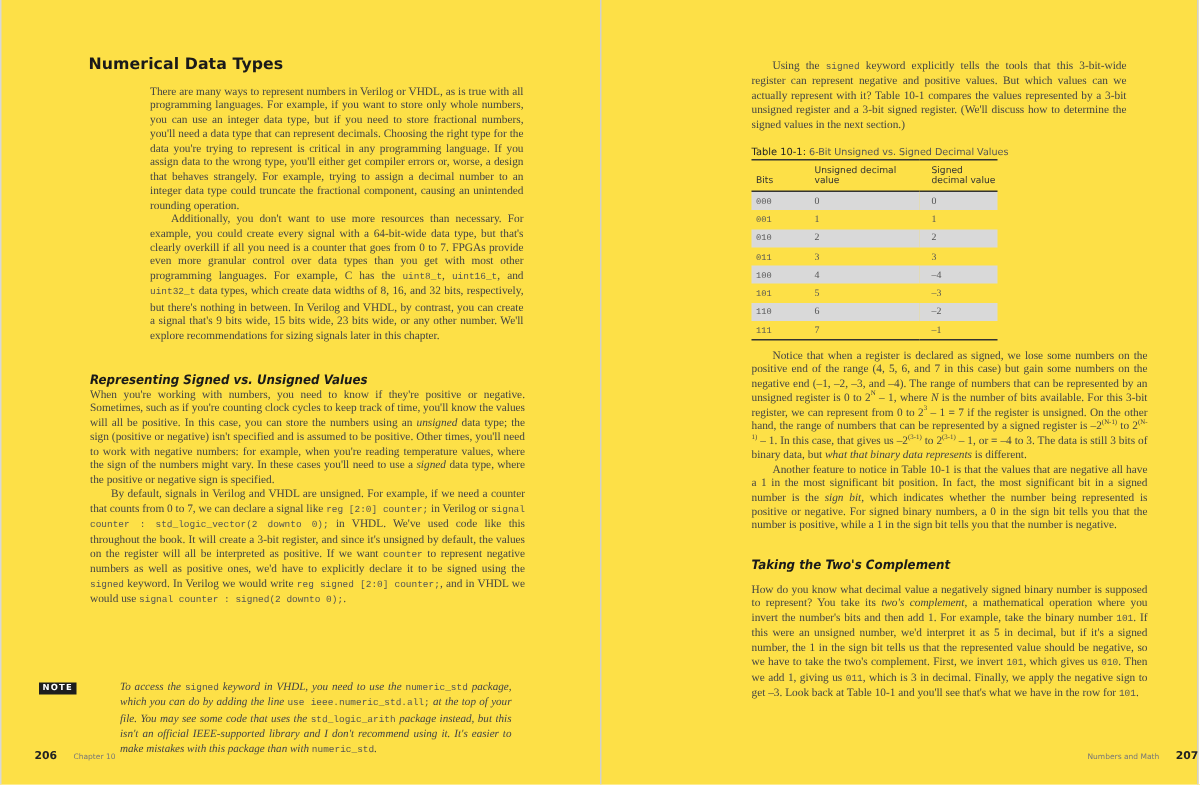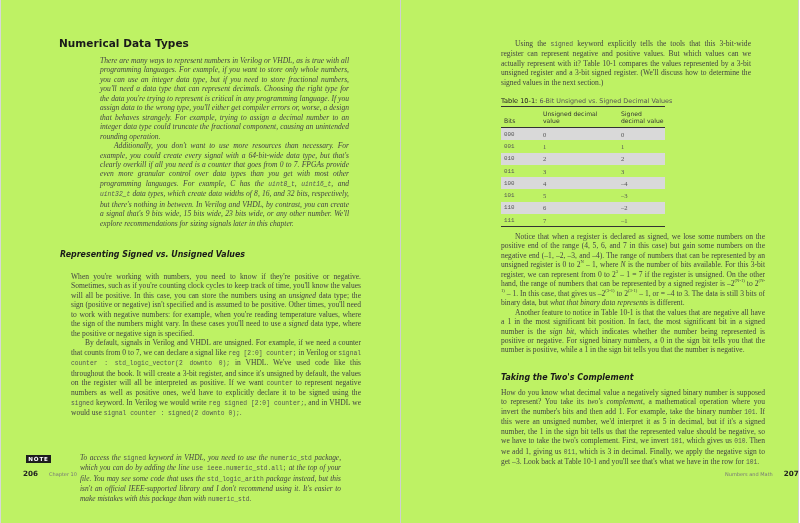--- a/index.html
+++ b/index.html
@@ -1,42 +1,42 @@
 <!DOCTYPE html>
 <html><head>
 <meta charset="utf-8">
 <style>
   html, body { margin: 0; padding: 0; }
   body {
     width: 800px; height: 523px; background: #ffffff; position: relative; overflow: hidden;
     font-family: "Liberation Serif", "DejaVu Serif", serif; color: #3a3a3a;
   }
   .spread { position: absolute; left: 0; top: 0; width: 800px; height: 523px; }
-  .page { position: absolute; top: 0; height: 523px; background: #bef264; }
+  .page { position: absolute; top: 0; height: 523px; background: #fde047; }
   .page-left { left: 0; width: 399px; border-left: 1px solid #d8d8d8; }
   .page-right { left: 400px; width: 397px; border-left: 1px solid #d0d0d0; border-right: 1px solid #cfcfcf; }
   .mono { font-family: "Liberation Mono", "DejaVu Sans Mono", monospace; font-size: 6.3px; color: #555; }
 
   .h1 { position: absolute; left: 58px; top: 37px; font-family: "DejaVu Sans", sans-serif; font-weight: bold; font-size: 10.5px; color: #1a1a1a; letter-spacing: 0.05px; }
   .h2 { position: absolute; font-family: "DejaVu Sans", sans-serif; font-weight: bold; font-style: italic; font-size: 8.6px; color: #1a1a1a; transform: scaleX(0.92); transform-origin: left; }
 
   .text { position: absolute; font-size: 7.55px; line-height: 9.45px; color: #444; text-align: justify; }
   .text p { margin: 0; }
   .text p.indent { text-indent: 14px; }
   .text em { font-style: italic; }
 
   .note-badge {
     position: absolute; left: 25px; top: 455px; width: 25px; height: 8px; background: #1e1e1e; color: #fff;
     font-family: "DejaVu Sans", sans-serif; font-weight: bold; font-size: 5.6px; letter-spacing: 0.8px;
     display: flex; align-items: center; justify-content: center;
   }
   .note-text { position: absolute; left: 79px; top: 453px; width: 261px; font-size: 7.4px; line-height: 9.4px; font-style: italic; color: #444; text-align: justify; }
   .note-text .mono { font-style: normal; }
 
-  .folio { position: absolute; top: 469px; display: flex; align-items: baseline; gap: 11px; justify-content: space-between; }
+  .folio { position: absolute; top: 499px; display: flex; align-items: baseline; gap: 11px; justify-content: space-between; }
   .folio .num { font-family: "DejaVu Sans", sans-serif; font-weight: bold; font-size: 7.2px; color: #222; }
   .folio .label { font-family: "DejaVu Sans", sans-serif; font-size: 5px; color: #777; }
 
   .table-caption { position: absolute; left: 501px; top: 97px; font-size: 7px; }
   .table-caption .lead { font-family: "DejaVu Sans", sans-serif; font-weight: normal; color: #222; font-size: 6.6px; }
   .table-caption .rest { font-family: "DejaVu Sans", sans-serif; color: #555; font-size: 6.4px; }
 
   table.t { position: absolute; left: 501px; top: 106px; width: 164px; border-collapse: collapse; }
   table.t thead th { font-family: "DejaVu Sans", sans-serif; font-weight: normal; font-size: 6.1px; color: #333; text-align: left; vertical-align: bottom; padding: 3px 0 3px 3px; line-height: 7px; }
   table.t thead tr { border-top: 1.3px solid #333; border-bottom: 1px solid #333; }
@@ -49,28 +49,28 @@
   sup { font-size: 4.6px; line-height: 0; }
 </style>
 </head>
 <body>
 
 <div class="spread">
 
   <div class="page page-left">
     <div class="h1">Numerical Data Types</div>
 
-    <div class="text" style="left:99px; top:56px; width:249px;font-style:italic;">
+    <div class="text" style="left:99px; top:56px; width:249px;">
       <p>There are many ways to represent numbers in Verilog or VHDL, as is true with all programming languages. For example, if you want to store only whole numbers, you can use an integer data type, but if you need to store fractional numbers, you'll need a data type that can represent decimals. Choosing the right type for the data you're trying to represent is critical in any programming language. If you assign data to the wrong type, you'll either get compiler errors or, worse, a design that behaves strangely. For example, trying to assign a decimal number to an integer data type could truncate the fractional component, causing an unintended rounding operation.</p>
       <p class="indent"><span>Additionally, you don't want to use more resources than necessary. For example, you could create every signal with a 64-bit-wide data type, but that's clearly overkill if all you need is a counter that goes from 0 to 7. FPGAs provide even more granular control over data types than you get with most other programming languages. For example, C has the </span><span class="mono">uint8_t</span><span>, </span><span class="mono">uint16_t</span><span>, and </span><span class="mono">uint32_t</span><span> data types, which create data widths of 8, 16, and 32 bits, respectively, but there's nothing in between. In Verilog and VHDL, by contrast, you can create a signal that's 9 bits wide, 15 bits wide, 23 bits wide, or any other number. We'll explore recommendations for sizing signals later in this chapter.</span></p>
     </div>
 
     <div class="h2" style="left:59px; top:249px;">Representing Signed vs. Unsigned Values</div>
 
-    <div class="text" style="left:59px; top:272px; width:290px;margin-left:11px;">
+    <div class="text" style="left:59px; top:258px; width:290px;">
       <p><span>When you're working with numbers, you need to know if they're positive or negative. Sometimes, such as if you're counting clock cycles to keep track of time, you'll know the values will all be positive. In this case, you can store the numbers using an </span><em>unsigned</em><span> data type; the sign (positive or negative) isn't specified and is assumed to be positive. Other times, you'll need to work with negative numbers: for example, when you're reading temperature values, where the sign of the numbers might vary. In these cases you'll need to use a </span><em>signed</em><span> data type, where the positive or negative sign is specified.</span></p>
       <p class="indent"><span>By default, signals in Verilog and VHDL are unsigned. For example, if we need a counter that counts from 0 to 7, we can declare a signal like </span><span class="mono">reg [2:0] counter;</span><span> in Verilog or </span><span class="mono">signal counter : std_logic_vector(2 downto 0);</span><span> in VHDL. We've used code like this throughout the book. It will create a 3-bit register, and since it's unsigned by default, the values on the register will all be interpreted as positive. If we want </span><span class="mono">counter</span><span> to represent negative numbers as well as positive ones, we'd have to explicitly declare it to be signed using the </span><span class="mono">signed</span><span> keyword. In Verilog we would write </span><span class="mono">reg signed [2:0] counter;</span><span>, and in VHDL we would use </span><span class="mono">signal counter : signed(2 downto 0);</span><span>.</span></p>
     </div>
 
     <div class="note-badge">NOTE</div>
     <div class="note-text"><span>To access the </span><span class="mono">signed</span><span> keyword in VHDL, you need to use the </span><span class="mono">numeric_std</span><span> package, which you can do by adding the line </span><span class="mono">use ieee.numeric_std.all;</span><span> at the top of your file. You may see some code that uses the </span><span class="mono">std_logic_arith</span><span> package instead, but this isn't an official IEEE-supported library and I don't recommend using it. It's easier to make mistakes with this package than with </span><span class="mono">numeric_std</span><span>.</span></div>
 
     <div class="folio" style="left:22px;">
       <span class="num">206</span>
       <span class="label">Chapter 10</span>

